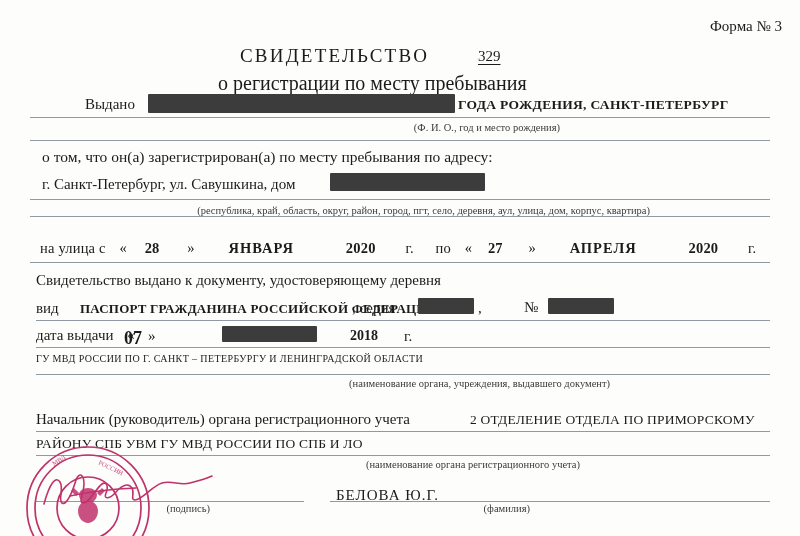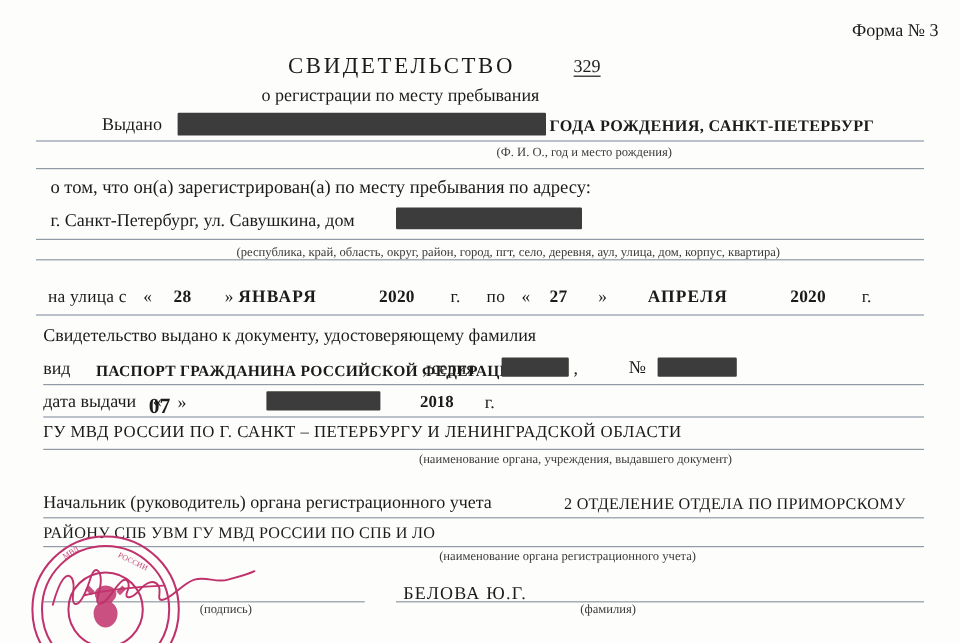--- a/index.html
+++ b/index.html
@@ -63,21 +63,21 @@
   .title-num {
     left: 478px;
     top: 48px;
     font-size: 15px;
     text-decoration: underline;
     text-underline-offset: 3px;
   }
   .title-sub {
     left: 218px;
     top: 72px;
-    font-size: 15px;
+    font-size: 20px;
   }
 
   
   .lbl-vydano { left: 85px; top: 96px; font-size: 15px; text-align: center; }
   .redact-name {
     left: 148px; top: 94px;
     width: 307px; height: 19px;
   }
   .txt-dob {
     left: 458px; top: 97px;
@@ -118,21 +118,21 @@
 
   .txt-dv { left: 36px; top: 327px; font-size: 15px; }
   .txt-dv-num { left: 124px; top: 328px; font-size: 18px; font-weight: bold; }
   .redact-month { left: 222px; top: 326px; width: 95px; height: 16px; }
   .txt-year2018 { left: 350px; top: 328px; font-size: 14px; font-weight: bold; }
   .txt-g2 { left: 404px; top: 328px; font-size: 15px; }
   .lineG { left: 36px; top: 347px; width: 734px; }
 
   .txt-organ {
     left: 36px; top: 353px;
-    font-size: 14px; letter-spacing: .4px;
+    font-size: 10px; letter-spacing: .4px;
   }
   .lineH { left: 36px; top: 374px; width: 734px; }
   .cap-organ { left: 150px; top: 378px; width: 460px; }
 
   
   .txt-chief { left: 36px; top: 411px; font-size: 15px; }
   .txt-chief-org {
     left: 470px; top: 412px;
     font-size: 13.5px; letter-spacing: .2px;
   }
@@ -195,34 +195,34 @@
 
   <div class="line lineC"></div>
   <div class="abs caption cap-addr">(республика, край, область, округ, район, город, пгт, село, деревня, аул, улица, дом, корпус, квартира)</div>
   <div class="line lineD"></div>
 
   <div class="abs srok-row">
     <span class="fld">на улица с</span>
     <span class="fld" style="margin-left:10px">«</span>
     <span class="fld bold" style="margin-left:14px">28</span>
     <span class="fld" style="margin-left:24px">»</span>
-    <span class="fld bold" style="letter-spacing:1px">ЯНВАРЯ</span>
+    <span class="fld bold" style="margin-left:30px; letter-spacing:1px">ЯНВАРЯ</span>
     <span class="fld bold" style="margin-left:48px">2020</span>
     <span class="fld" style="margin-left:26px">г.</span>
     <span class="fld" style="margin-left:18px">по</span>
     <span class="fld" style="margin-left:10px">«</span>
     <span class="fld bold" style="margin-left:12px">27</span>
     <span class="fld" style="margin-left:22px">»</span>
     <span class="fld bold" style="margin-left:30px; letter-spacing:1px">АПРЕЛЯ</span>
     <span class="fld bold" style="margin-left:48px">2020</span>
     <span class="fld" style="margin-left:26px">г.</span>
   </div>
   <div class="line lineE"></div>
 
-  <div class="abs txt-doc1">Свидетельство выдано к документу, удостоверяющему фамилия</div>
+  <div class="abs txt-doc1">Свидетельство выдано к документу, удостоверяющему деревня</div>
 
   <div class="abs txt-vid">вид</div>
   <div class="abs txt-pass">ПАСПОРТ ГРАЖДАНИНА РОССИЙСКОЙ ФЕДЕРАЦИИ</div>
   <div class="abs txt-seriya">, серия</div>
   <div class="abs redact redact-seriya"></div>
   <div class="abs comma-ser">,</div>
   <div class="abs txt-nomer">№</div>
   <div class="abs redact redact-nomer"></div>
   <div class="line lineF"></div>
 

